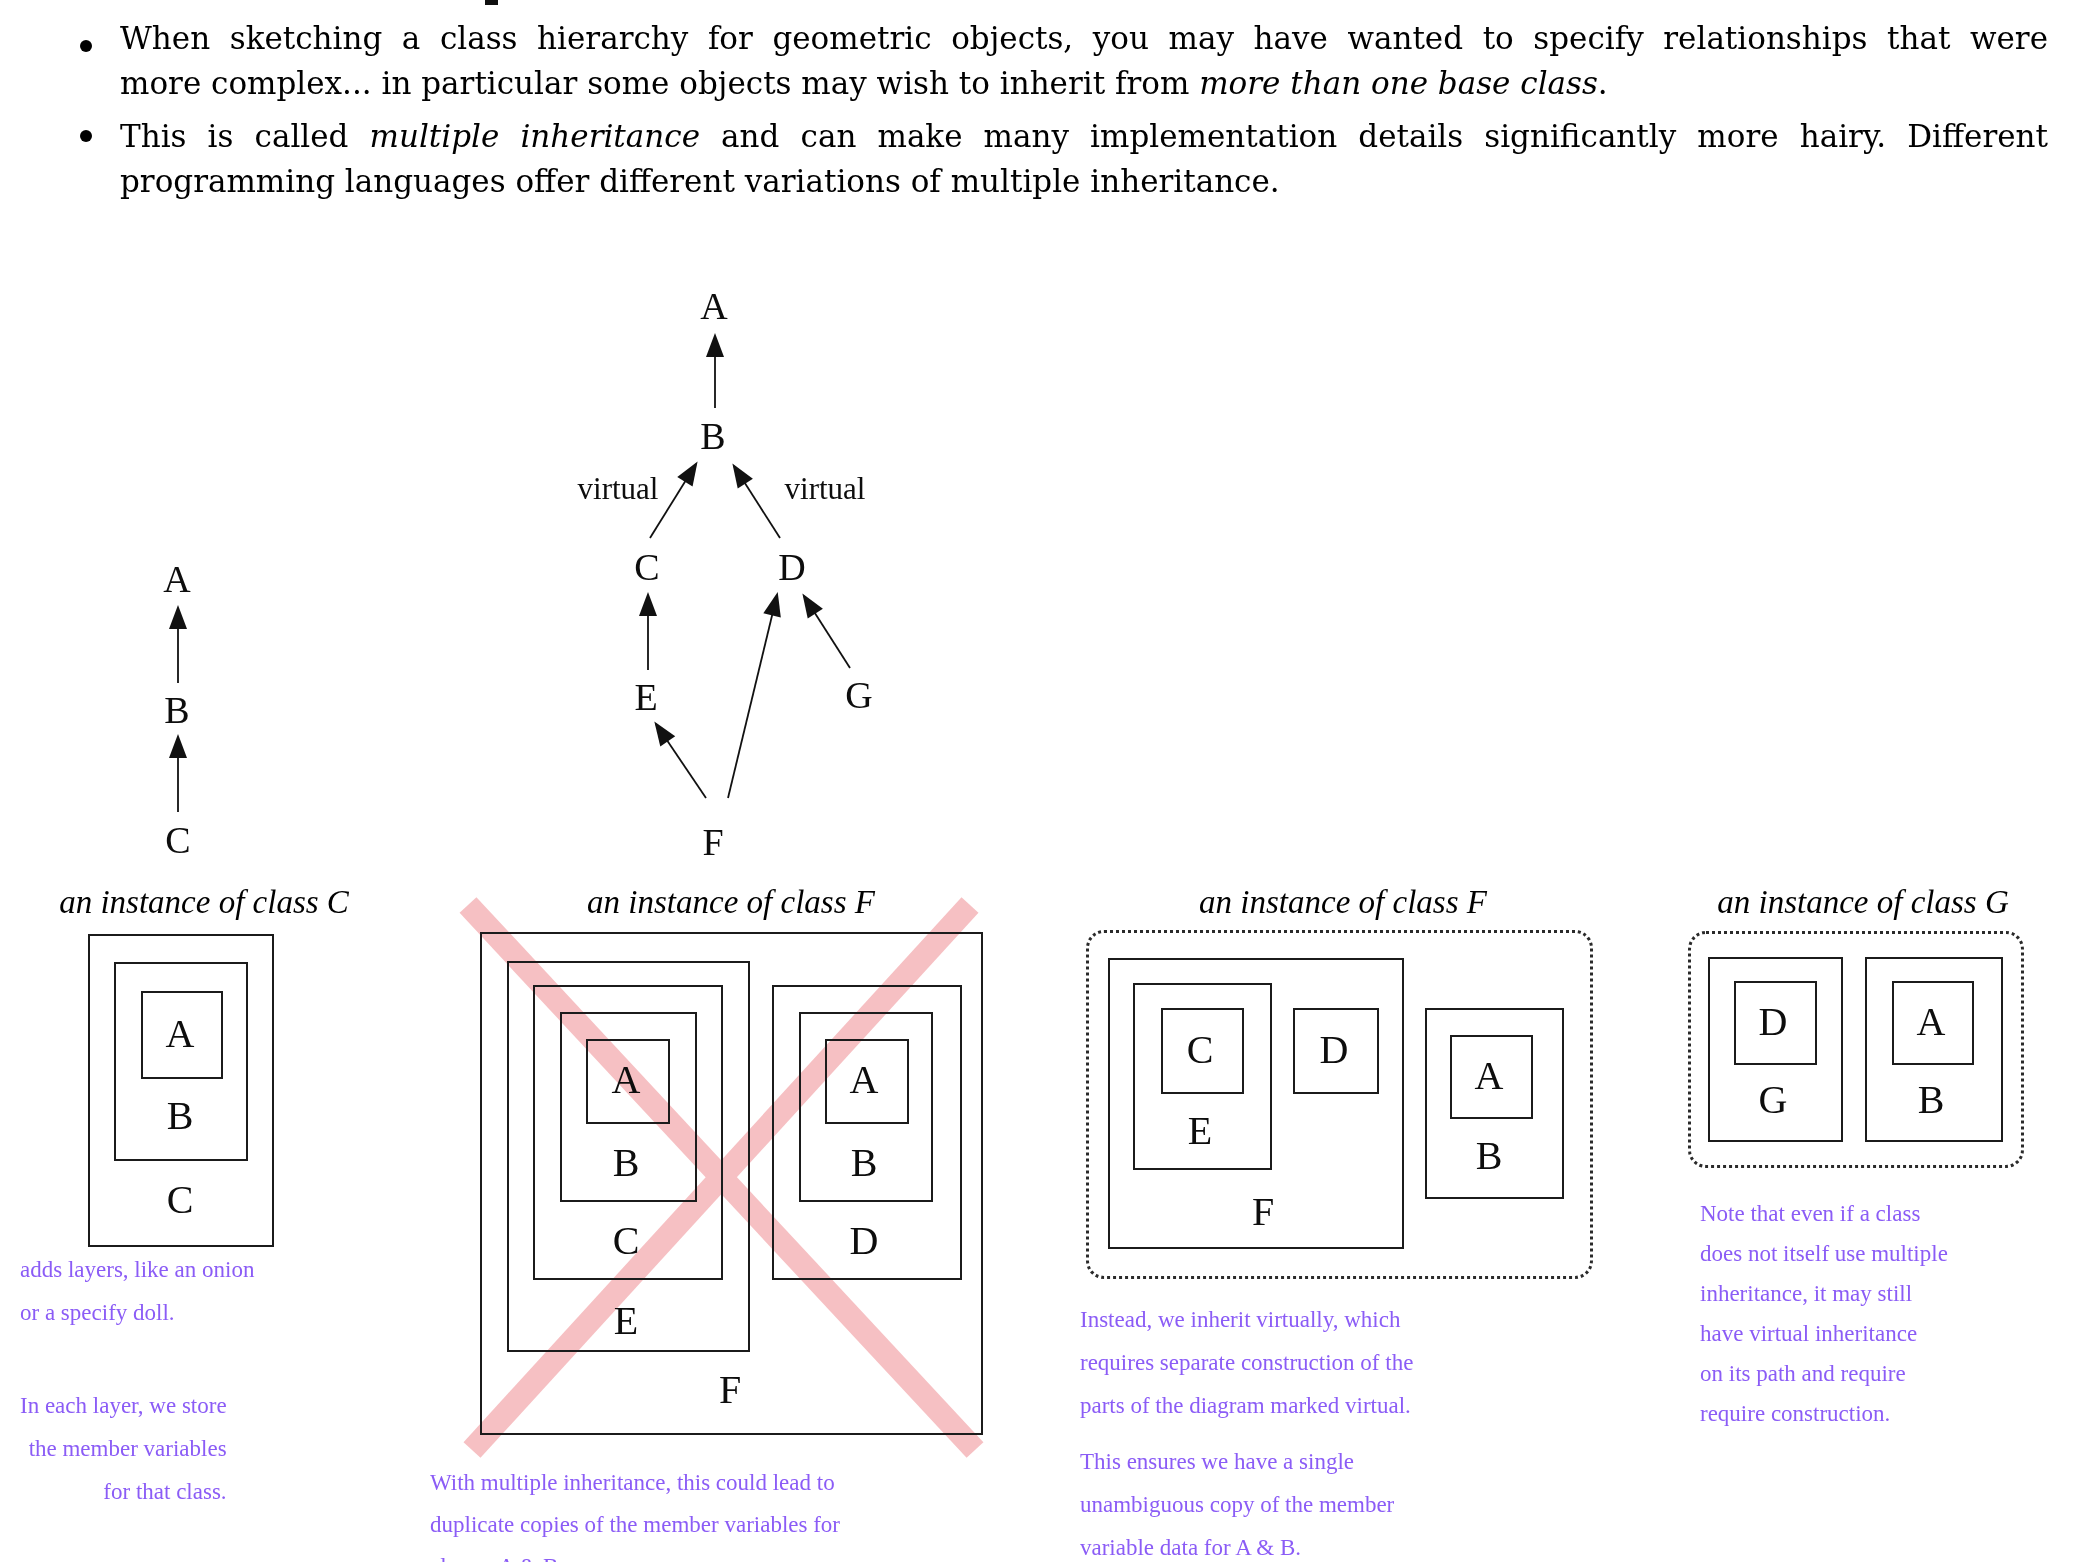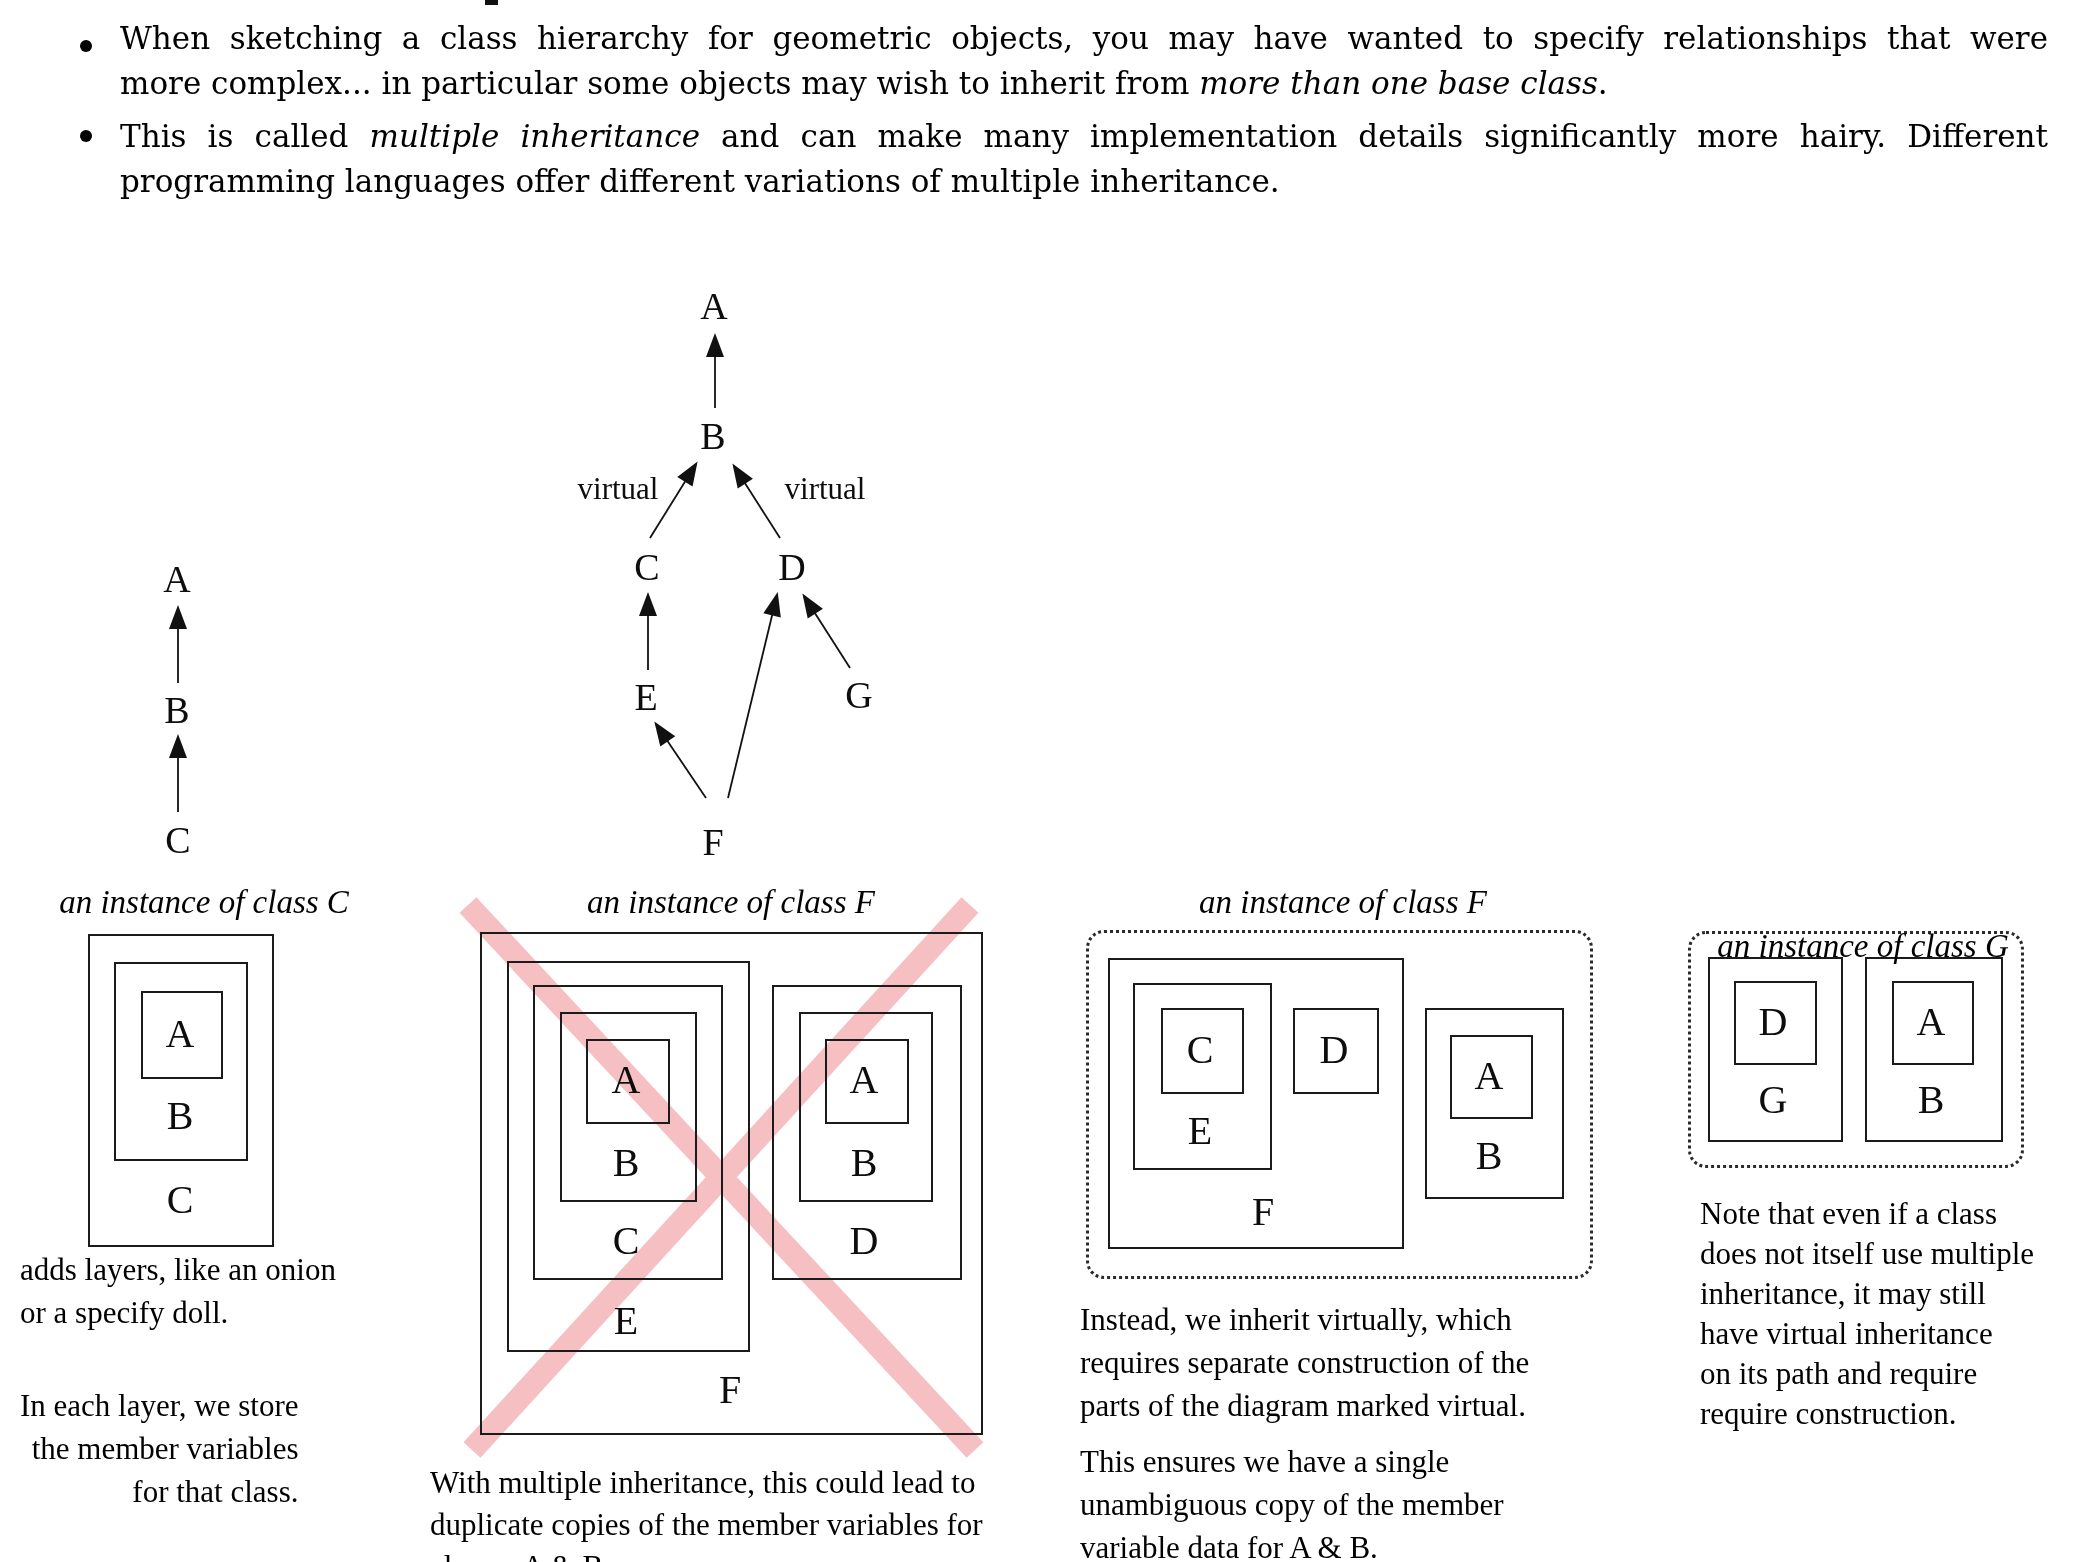--- a/index.html
+++ b/index.html
@@ -17,21 +17,21 @@
   .dotbox{position:absolute;border:3px dotted #2a2a2a;border-radius:18px;background:transparent;z-index:2;}
   
   .lbl{position:absolute;transform:translate(-50%,-50%);font-size:40px;color:#0d0d0d;
        z-index:3;white-space:nowrap;}
   .hlbl{position:absolute;transform:translate(-50%,-50%);font-size:38px;color:#0d0d0d;
         z-index:3;white-space:nowrap;}
   .vlbl{position:absolute;transform:translate(-50%,-50%);font-size:31px;color:#0d0d0d;
         z-index:3;white-space:nowrap;}
   .ftitle{position:absolute;transform:translateX(-50%);font-style:italic;font-size:33px;
           color:#000;z-index:3;white-space:nowrap;}
-  .cap{position:absolute;font-size:31px;line-height:43px;color:#000000;z-index:3;}
+  .cap{position:absolute;font-size:23px;line-height:43px;color:#8b5cf6;z-index:3;}
   .cap div{white-space:nowrap;}
   .note{line-height:40px;}
   .cap2{line-height:42px;}
   #arrow-layer{position:absolute;left:0;top:0;z-index:1;pointer-events:none;}
   #title-fragment{position:absolute;left:485px;top:0;width:13px;height:5px;background:#101010;}
 </style>
 </head>
 <body>
 
 <div id="slide">
@@ -150,21 +150,21 @@
     <div>Instead, we inherit virtually, which</div>
     <div>requires separate construction of the</div>
     <div>parts of the diagram marked virtual.</div>
   </div>
   <div class="cap" style="left:1080px;top:1440px;">
     <div>This ensures we have a single</div>
     <div>unambiguous copy of the member</div>
     <div>variable data for A &amp; B.</div>
   </div>
 
-  <div class="ftitle" style="left:1863px;top:928px;">an instance of class G</div>
+  <div class="ftitle" style="left:1863px;top:884px;">an instance of class G</div>
   <div class="dotbox" style="left:1688px;top:931px;width:330px;height:231px;"></div>
   <div class="box" style="left:1708px;top:957px;width:131px;height:181px;"></div>
   <div class="box" style="left:1734px;top:981px;width:79px;height:80px;"></div>
   <div class="box" style="left:1865px;top:957px;width:134px;height:181px;"></div>
   <div class="box" style="left:1892px;top:981px;width:78px;height:80px;"></div>
   <div class="lbl" style="left:1773px;top:1021px;">D</div>
   <div class="lbl" style="left:1773px;top:1099px;">G</div>
   <div class="lbl" style="left:1931px;top:1021px;">A</div>
   <div class="lbl" style="left:1931px;top:1099px;">B</div>
   <div class="cap note" style="left:1700px;top:1194px;">

